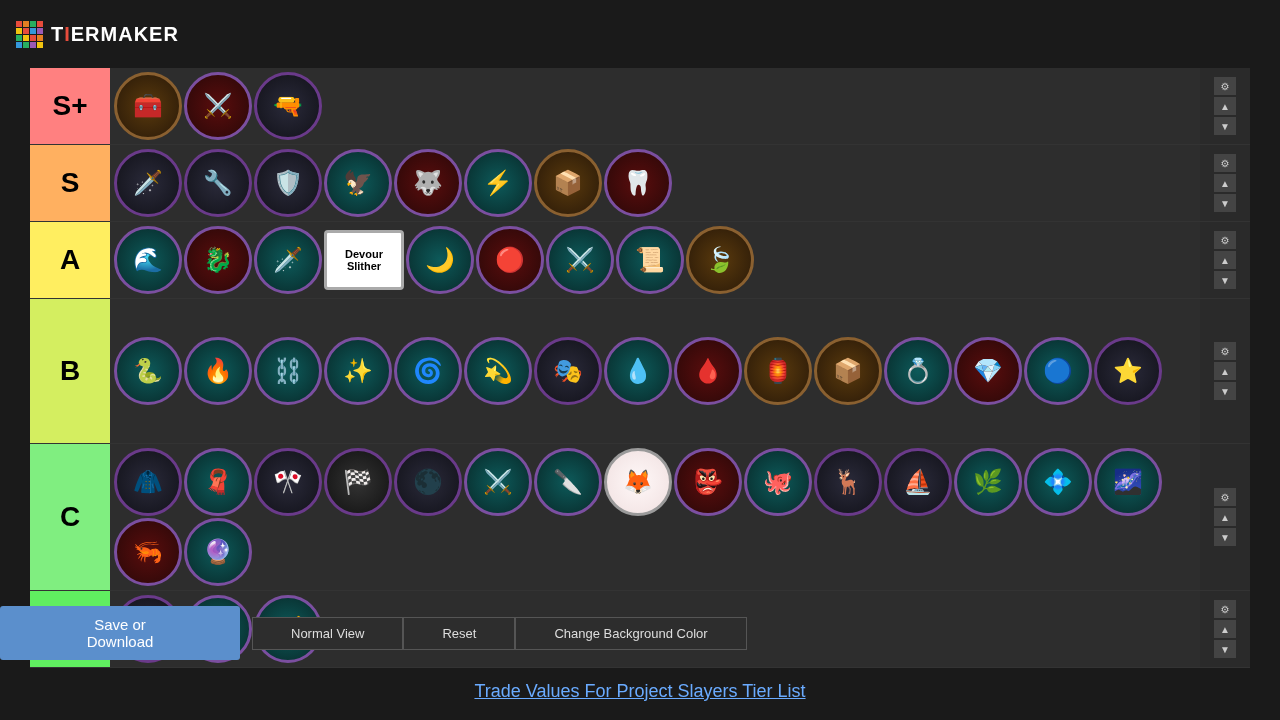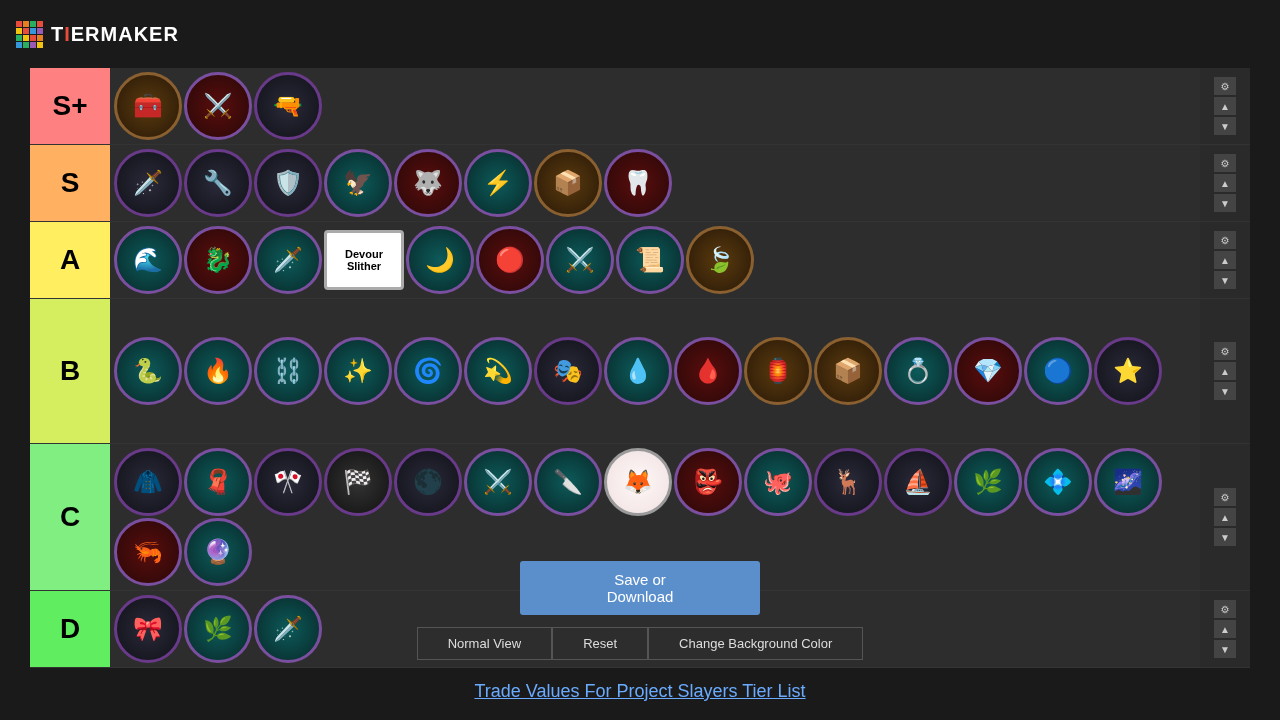--- a/index.html
+++ b/index.html
@@ -126,21 +126,21 @@
       justify-content: center;
       font-size: 24px;
     }
 
     
     .bottom-section {
       position: absolute;
       bottom: 60px;
       left: 0; right: 0;
       display: flex;
-      flex-direction: column;
+      flex-direction: row;
       align-items: center;
       gap: 12px;
     }
 
     .save-btn {
       background: #5b8fcc;
       color: #fff;
       border: none;
       padding: 10px 60px;
       font-size: 15px;
@@ -150,21 +150,21 @@
     }
 
     .action-btns {
       display: flex;
       gap: 0;
     }
     .action-btn {
       background: #2d2d2d;
       color: #ddd;
       border: 1px solid #555;
-      padding: 8px 30px;
+      padding: 8px 38px;
       font-size: 13px;
       cursor: pointer;
     }
 
     .footer-link {
       color: #6aabff;
       text-decoration: underline;
       font-size: 18px;
       cursor: pointer;
       position: absolute;

